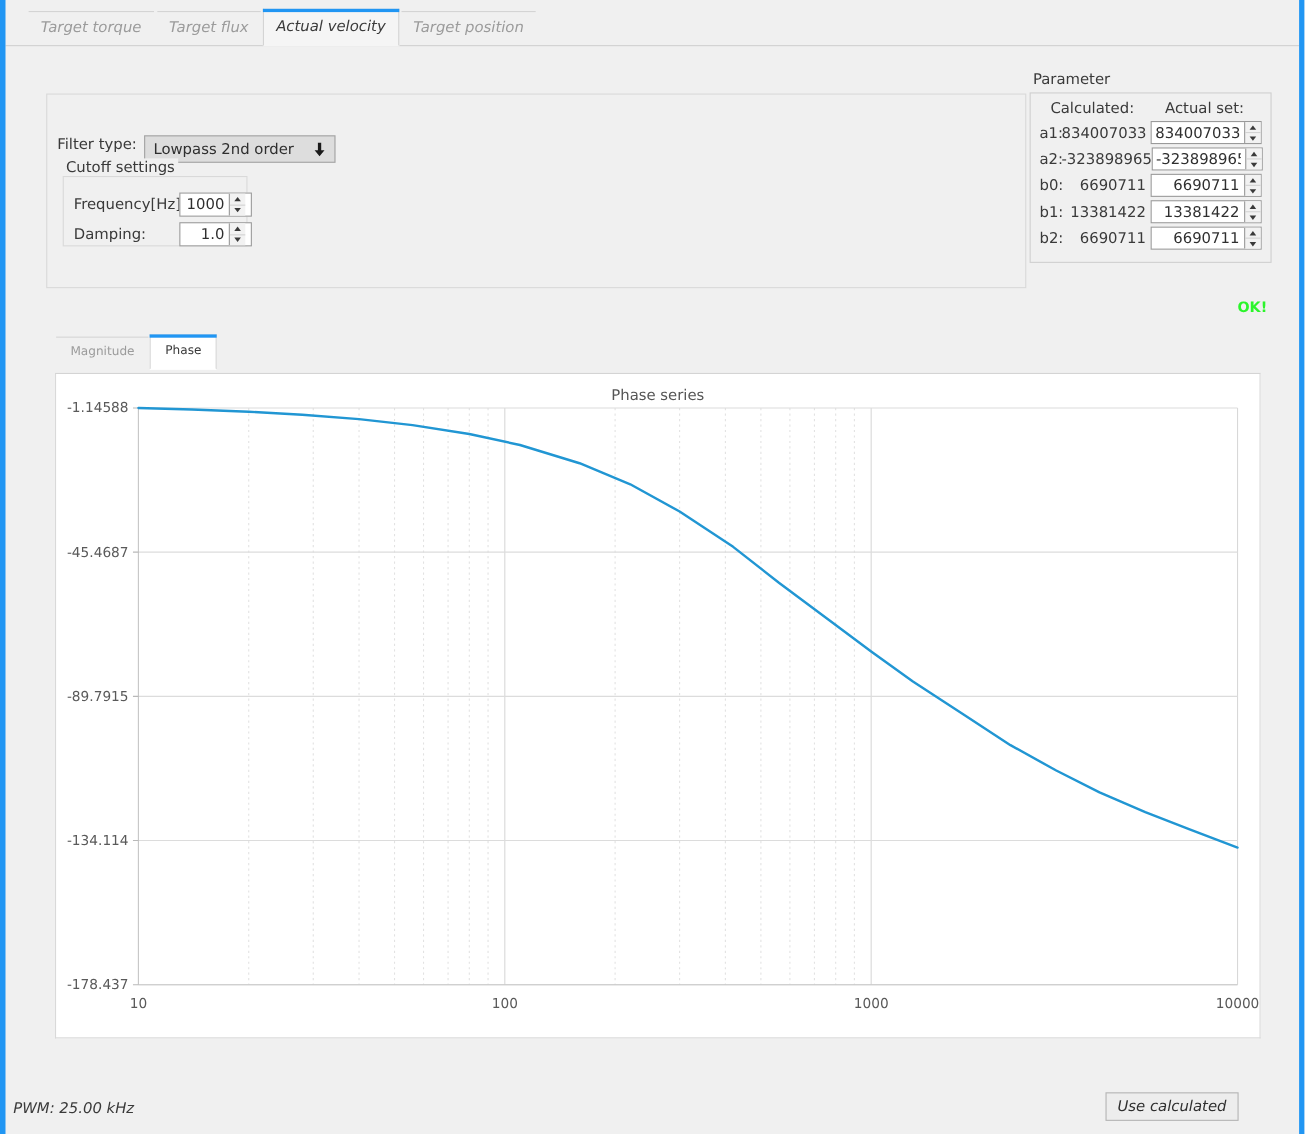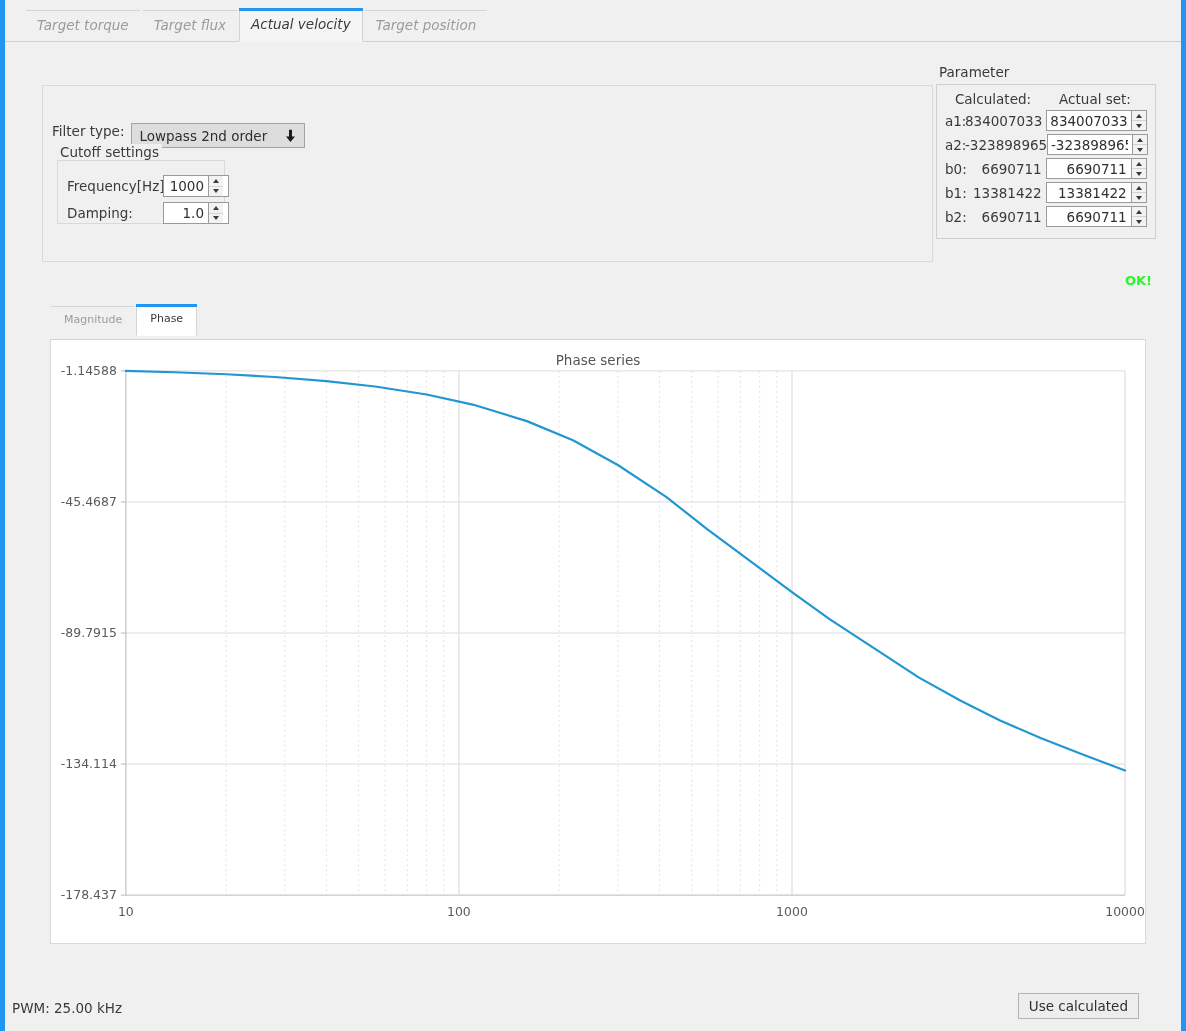--- a/index.html
+++ b/index.html
@@ -145,22 +145,23 @@
   .chart-title {
     position:absolute; top:12px; left:0; right:0; text-align:center;
     font-size:13.5px; color:#555;
   }
   .plot-svg { position:absolute; left:0; top:0; width:100%; height:100%; }
   .ylab { font-size:12.5px; fill:#5a5a5a; font-family:"DejaVu Sans","Liberation Sans",sans-serif; }
   .xlab { font-size:12.5px; fill:#5a5a5a; font-family:"DejaVu Sans","Liberation Sans",sans-serif; }
 
   
   .statusbar {
-    position:absolute; left:5px; right:5px; bottom:0; height:46px;
+    position:absolute; left:5px; right:18px; bottom:0; height:46px;
     background:#f0f0f0;
+    font-style:italic;
   }
   .pwm { position:absolute; left:7px; top:15px; font-size:13.5px; color:#3a3a3a; }
   .btns { position:absolute; right:42px; top:8px; display:flex; gap:23px;flex-direction:column; }
   .btn {
     min-width:104px; height:26px; background:#ededed;
     border:1px solid #b4b4b4; font-size:13.5px; color:#2f2f2f;
     display:flex; align-items:center; justify-content:center;
     cursor:pointer; padding:0 10px; font-family:inherit;
   }
   

